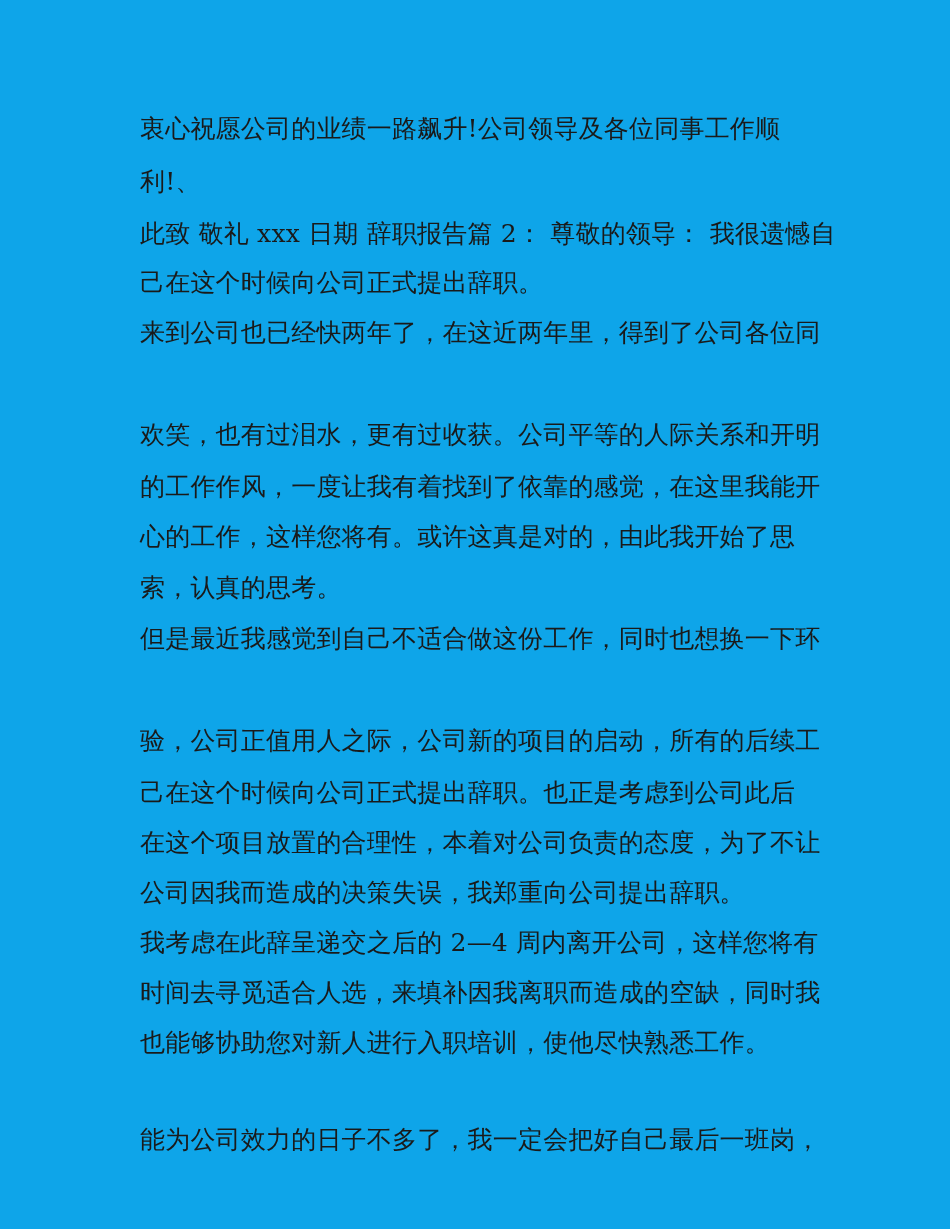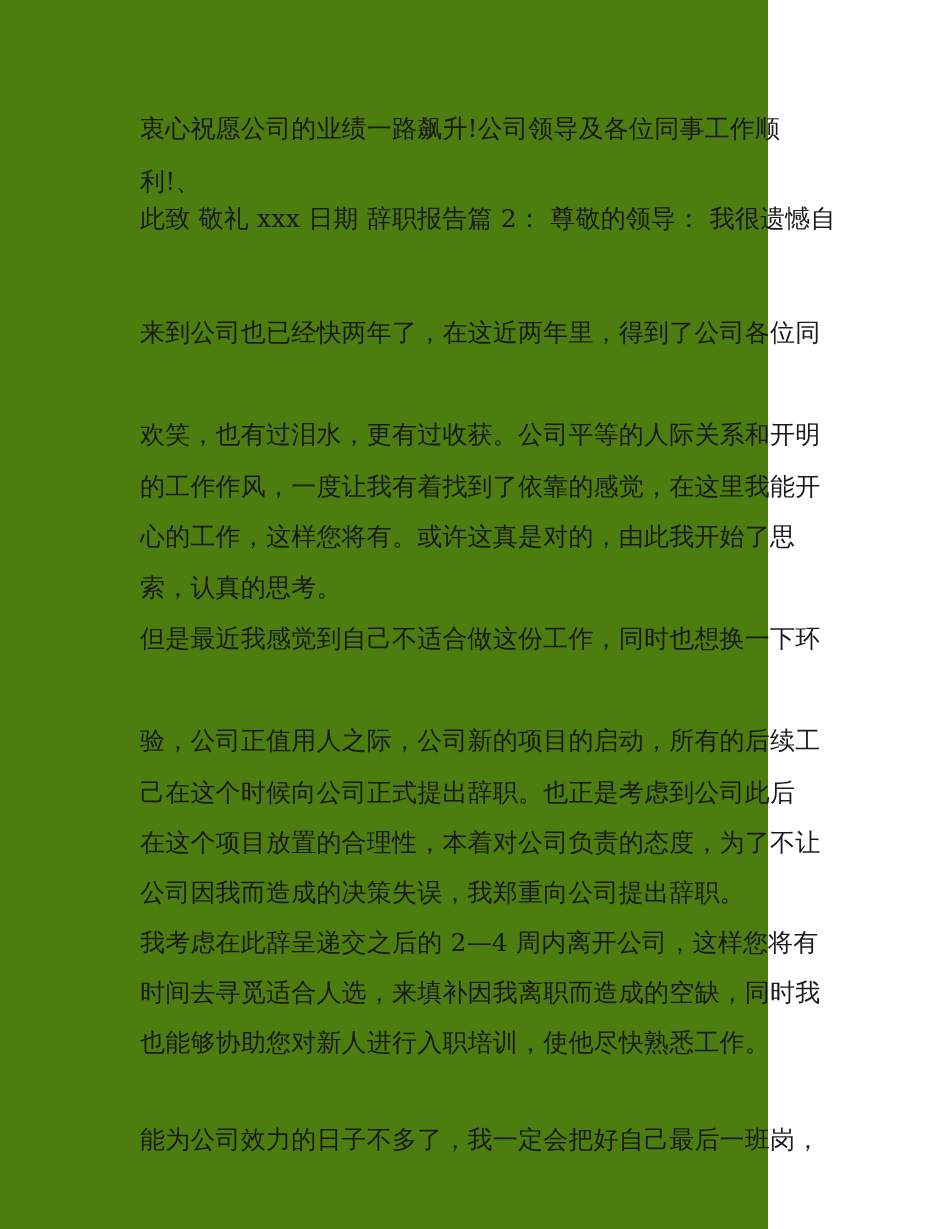--- a/index.html
+++ b/index.html
@@ -1,36 +1,37 @@
 <!DOCTYPE html>
 <html><head>
   <meta charset="utf-8">
   <style>
     html, body { margin: 0; padding: 0; background: #ffffff; }
     body { width: 950px; height: 1229px; position: relative; overflow: hidden; }
-    .page { position: absolute; left: 0; top: 0; width: 768px; height: 1229px; background: #4d7c0f; }
+    .page { position: absolute; left: 0; top: 0; width: 950px; height: 1229px; background: #0ea5e9; }
     .line {
       position: absolute;
       left: 140px;
       width: 680px;
       font-family: "DejaVu Serif", "Liberation Serif", serif;
       font-size: 25px;
       line-height: 30px;
       color: #1a1a1a;
       white-space: nowrap;
       letter-spacing: 0.2px;
     }
   </style>
 </head>
 <body>
 
 <div class="page">
   <div class="line" style="top:114px">衷心祝愿公司的业绩一路飙升!公司领导及各位同事工作顺</div>
   <div class="line" style="top:167px">利!、</div>
-  <div class="line" style="top:204px">此致 敬礼 xxx 日期 辞职报告篇 2： 尊敬的领导： 我很遗憾自</div>
+  <div class="line" style="top:219px">此致 敬礼 xxx 日期 辞职报告篇 2： 尊敬的领导： 我很遗憾自</div>
+  <div class="line" style="top:268px">己在这个时候向公司正式提出辞职。</div>
   <div class="line" style="top:318px">来到公司也已经快两年了，在这近两年里，得到了公司各位同</div>
   <div class="line" style="top:420px">欢笑，也有过泪水，更有过收获。公司平等的人际关系和开明</div>
   <div class="line" style="top:472px">的工作作风，一度让我有着找到了依靠的感觉，在这里我能开</div>
   <div class="line" style="top:522px">心的工作，这样您将有。或许这真是对的，由此我开始了思</div>
   <div class="line" style="top:573px">索，认真的思考。</div>
   <div class="line" style="top:624px">但是最近我感觉到自己不适合做这份工作，同时也想换一下环</div>
   <div class="line" style="top:726px">验，公司正值用人之际，公司新的项目的启动，所有的后续工</div>
   <div class="line" style="top:778px">己在这个时候向公司正式提出辞职。也正是考虑到公司此后</div>
   <div class="line" style="top:828px">在这个项目放置的合理性，本着对公司负责的态度，为了不让</div>
   <div class="line" style="top:878px">公司因我而造成的决策失误，我郑重向公司提出辞职。</div>

